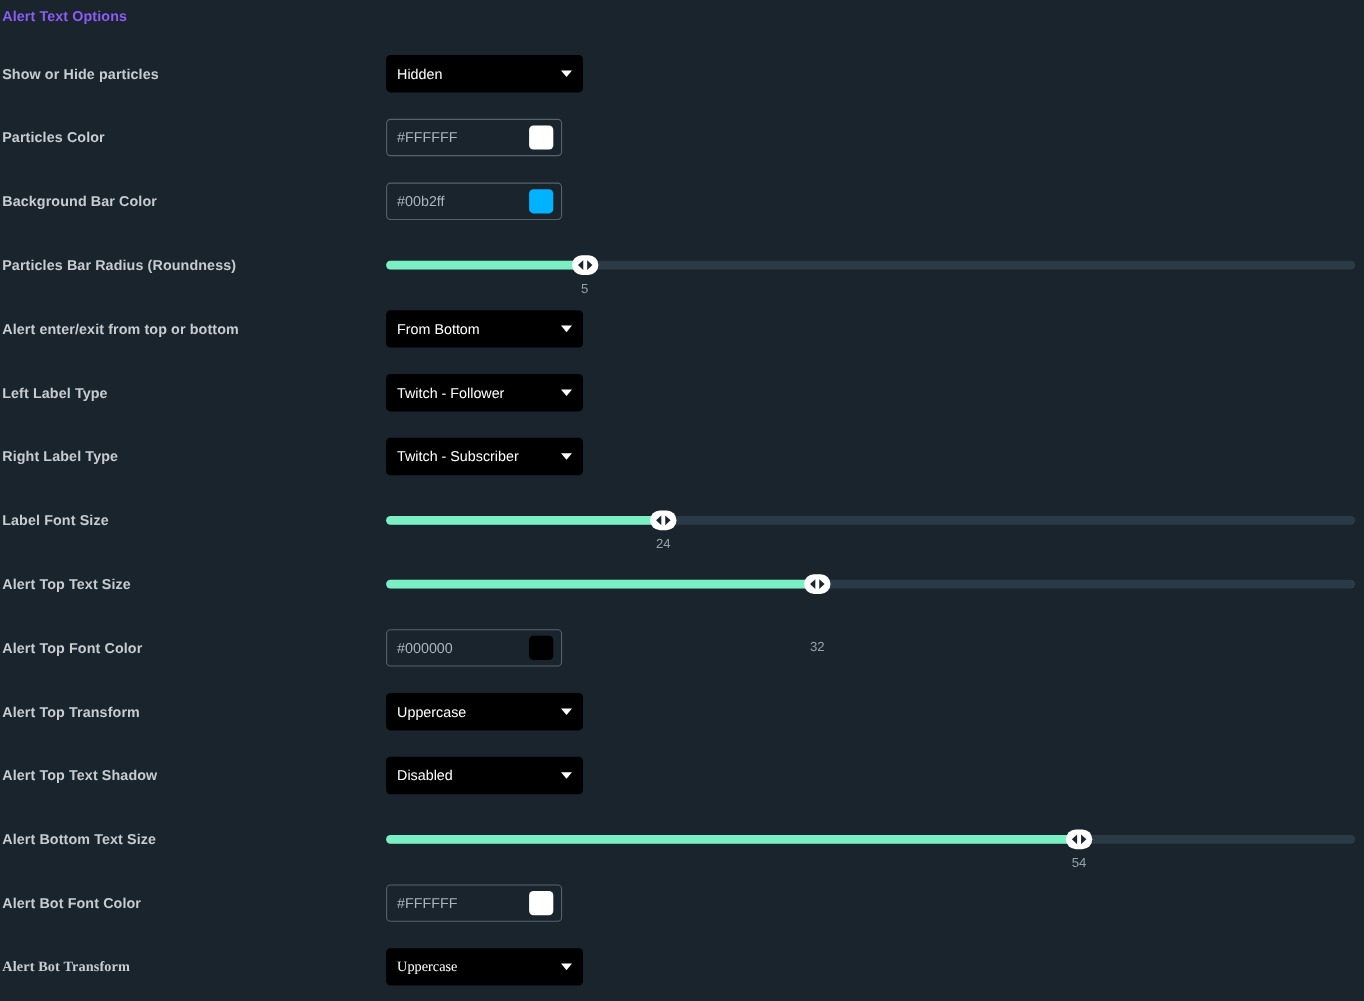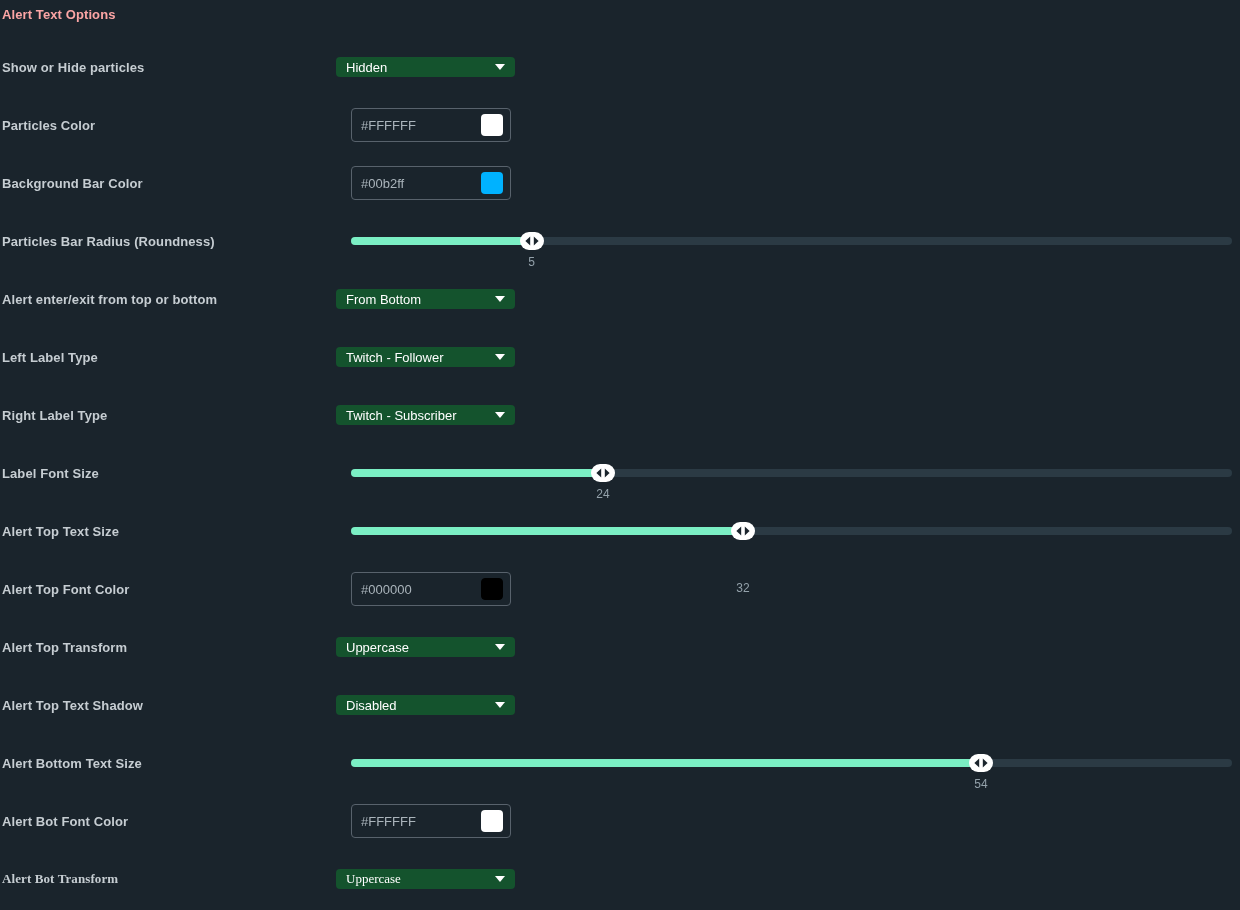--- a/index.html
+++ b/index.html
@@ -31,33 +31,33 @@
     color: #c6cdd2;
     letter-spacing: 0.1px;
     white-space: nowrap;
   }
   .section-title {
     position: absolute;
     left: 2px;
     top: 7px;
     font-size: 13px;
     font-weight: bold;
-    color: #fca5a5;
+    color: #8b5cf6;
     letter-spacing: 0.1px;
     white-space: nowrap;
   }
 
   
   .select {
     position: absolute;
-    left: 336px;
-    top: 50%;
-    transform: translateY(-50%);
-    width: 179px; height: 20px;
-    background: #14532d;
+    left: 351px;
+    top: 50%;
+    transform: translateY(-50%);
+    width: 179px; height: 34px;
+    background: #000000;
     border-radius: 4px;
     cursor: pointer;
   }
   .select-value {
     position: absolute;
     left: 10px;
     top: 50%;
     transform: translateY(-50%);
     font-size: 13px;
     color: #ffffff;

